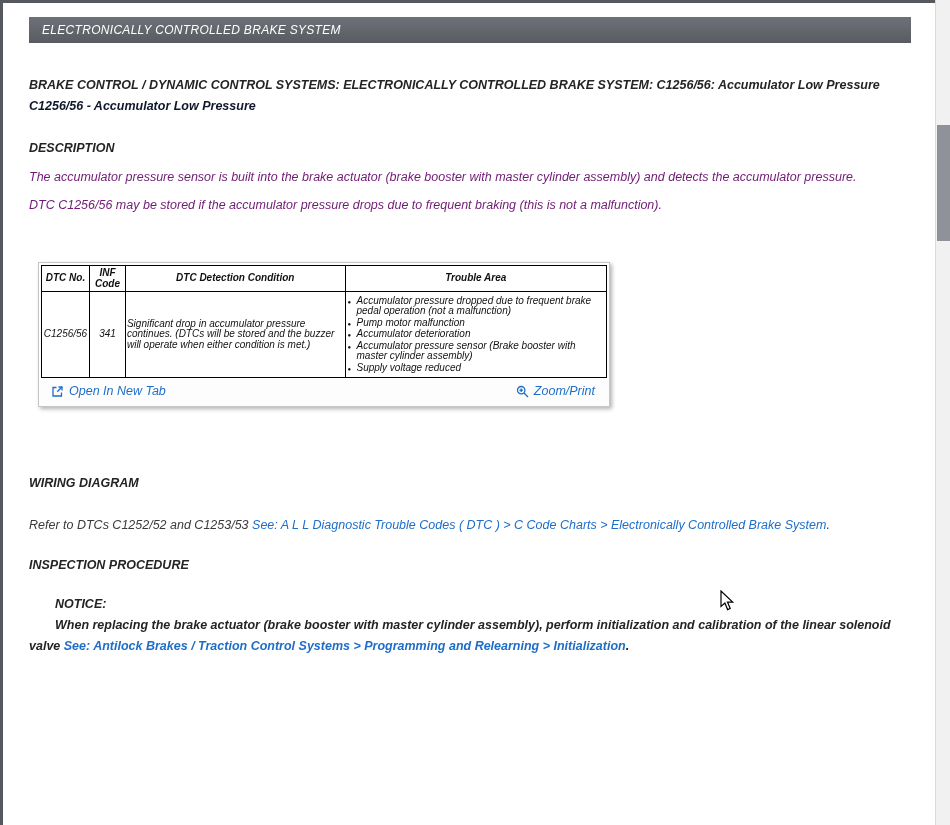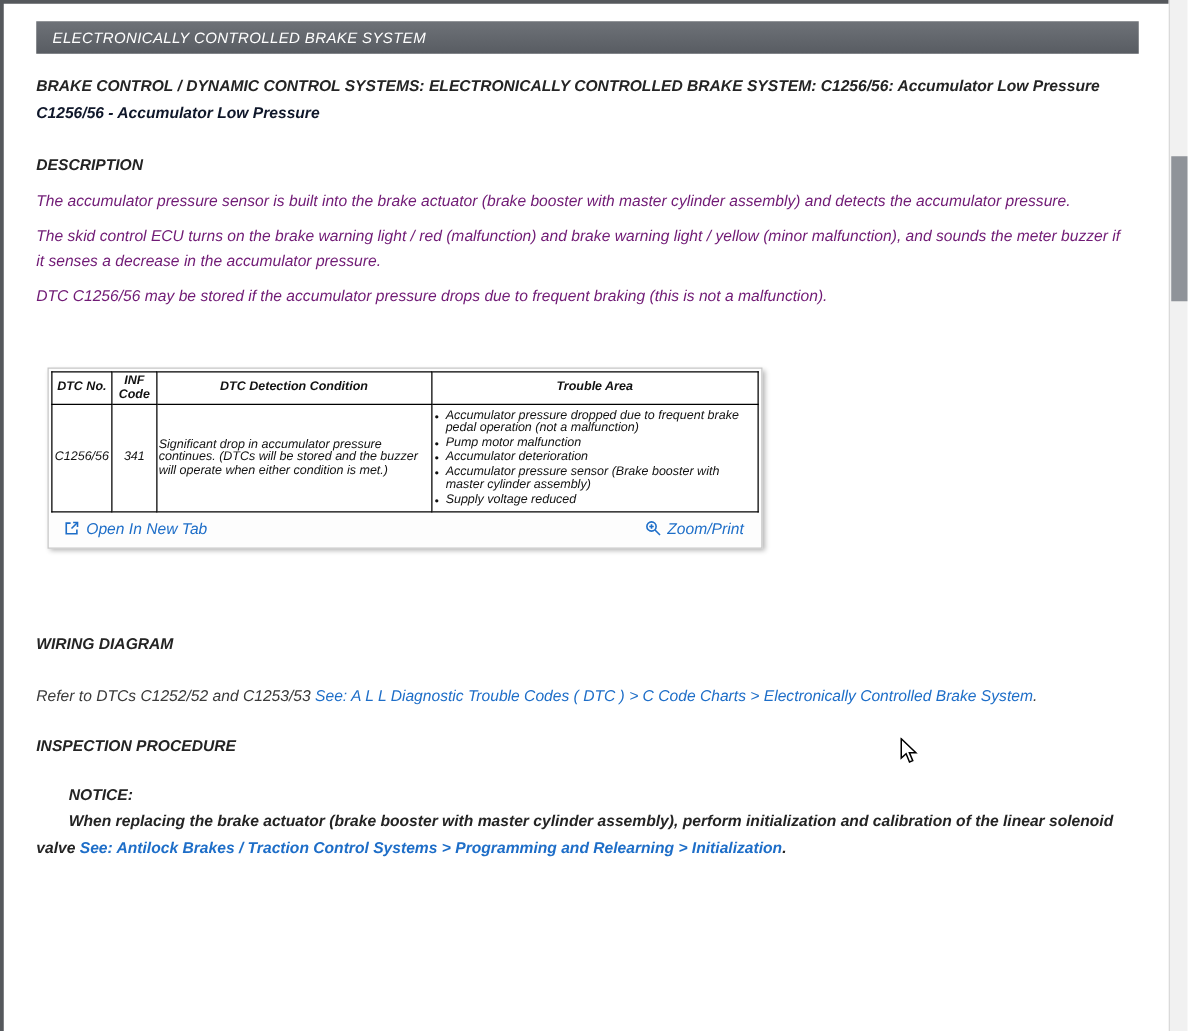--- a/index.html
+++ b/index.html
@@ -16,21 +16,21 @@
 
   .content { position:absolute; top:0; left:0; width:935px; height:825px; padding:17px 25px 0 29px; }
 
   .banner {
     width:882px; height:26px; line-height:26px;
     background:linear-gradient(#6e7278,#585c62);
     color:#fff; font-size:12px; letter-spacing:.3px;
     padding-left:13px; white-space:nowrap; overflow:hidden;
   }
 
-  .title1 { margin-top:16px; max-width:862px; font-weight:700; line-height:21px; color:#242424; }
+  .title1 { margin-top:32px; max-width:862px; font-weight:700; line-height:21px; color:#242424; }
   .title2 { font-weight:700; line-height:21px; color:#0f172a; }
 
   .hd { font-weight:700; font-size:12.5px; line-height:21px; color:#242424; }
   .hd-desc   { margin-top:21px; }
   .hd-wiring { margin-top:66px; }
   .hd-insp   { margin-top:20px; }
 
   .para { margin-top:8px; line-height:20px; max-width:872px; color:#701a75; }
 
   a.doc-link { color:#1e6ec8; text-decoration:none; cursor:pointer; }
@@ -51,21 +51,21 @@
   .dtc-table td { padding:2px 1px; height:86px; vertical-align:middle; }
   .cell-center { text-align:center; }
   .trouble-list { list-style:none; }
   .trouble-list li { position:relative; padding-left:10px; margin:1px 0; }
   .trouble-list li::before { content:"●"; position:absolute; left:1px; top:1px; font-size:6px; }
 
   .figure-links {
     display:flex; justify-content:space-between; align-items:center;
     padding:6px 12px 6px 10px; font-size:12.5px;
   }
-  .fig-link { display:inline-flex; align-items:flex-start; gap:5px; }
+  .fig-link { display:inline-flex; align-items:flex-end; gap:5px; }
   .fig-link svg { display:block; }
 
   .wiring-p { margin-top:21px; line-height:20px; max-width:862px; }
 
   .notice { margin-top:18px; font-weight:700; color:#242424; max-width:872px; }
   .notice p { text-indent:26px; line-height:21px; }
   .notice a.doc-link { font-weight:700; }
 
   
   .scrollbar {
@@ -92,21 +92,20 @@
     <div class="banner">
       <span>ELECTRONICALLY CONTROLLED BRAKE SYSTEM</span>
     </div>
 
     <p class="title1">BRAKE CONTROL / DYNAMIC CONTROL SYSTEMS: ELECTRONICALLY CONTROLLED BRAKE SYSTEM: C1256/56: Accumulator Low Pressure</p>
     <p class="title2">C1256/56 - Accumulator Low Pressure</p>
 
     <p class="hd hd-desc">DESCRIPTION</p>
 
     <p class="para">The accumulator pressure sensor is built into the brake actuator (brake booster with master cylinder assembly) and detects the accumulator pressure.</p>
-    <p class="para">The skid control ECU turns on the brake warning light / red (malfunction) and brake warning light / yellow (minor malfunction), and sounds the meter buzzer if it senses a decrease in the accumulator pressure.</p>
     <p class="para">DTC C1256/56 may be stored if the accumulator pressure drops due to frequent braking (this is not a malfunction).</p>
 
     <div class="img-frame">
       <table class="dtc-table">
         <colgroup>
           <col style="width:48px">
             <col style="width:36px">
             <col style="width:220px">
             <col style="width:262px">
         </colgroup>

